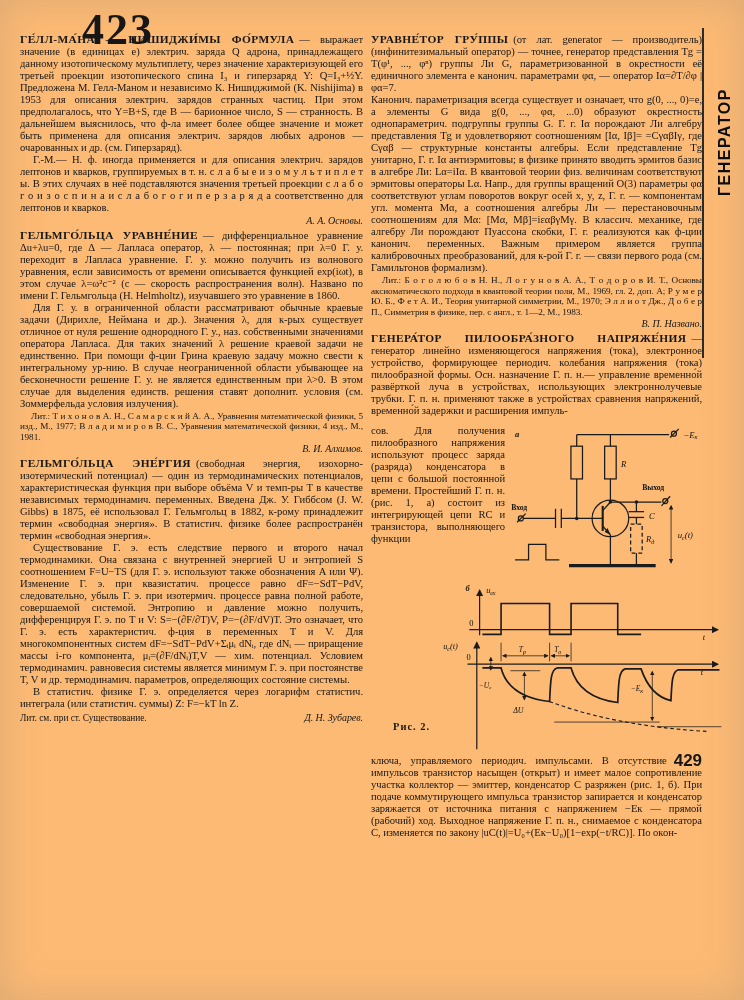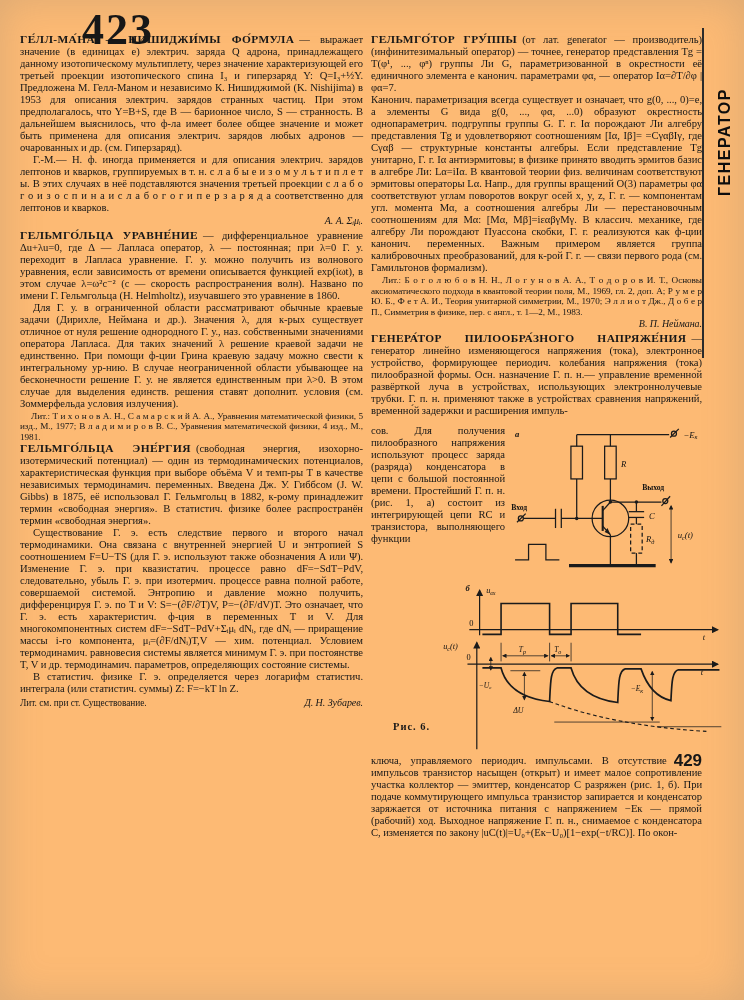--- a/index.html
+++ b/index.html
@@ -54,41 +54,42 @@
 <div class="page">
 
   <div class="pnum-top">423</div>
   <div class="thumb-tab">ГЕНЕРАТОР</div>
   <div class="mrule"></div>
 
   <div class="col col1">
 
     <p class="para start"><b class="hd">ГЕ́ЛЛ-МА́НА — НИШИДЖИ́МЫ ФО́РМУЛА</b><span>— выражает значение (в единицах e) электрич. заряда Q адрона, принадлежащего данному изотопическому мультиплету, через значение характеризующей его третьей проекции изотопического спина I₃ и гиперзаряд Y: Q=I₃+½Y. Предложена М. Гелл-Маном и независимо К. Нишиджимой (K. Nishijima) в 1953 для описания электрич. зарядов странных частиц. При этом предполагалось, что Y=B+S, где B — барионное число, S — странность. В дальнейшем выяснилось, что ф-ла имеет более общее значение и может быть применена для описания электрич. зарядов любых адронов — очарованных и др. (см. Гиперзаряд).</span></p>
     <p class="para">Г.-М.— Н. ф. иногда применяется и для описания электрич. зарядов лептонов и кварков, группируемых в т. н. с л а б ы е   и з о м у л ь т и п л е т ы. В этих случаях в неё подставляются значения третьей проекции с л а б о г о   и з о с п и н а   и   с л а б о г о   г и п е р з а р я д а  соответственно для лептонов и кварков.</p>
-    <div class="sig">А. А. Σᵢμᵢ.</div>
+    <div class="sig">А. А. Основы.</div>
 
     <p class="para start"><b class="hd">ГЕЛЬМГО́ЛЬЦА УРАВНЕ́НИЕ</b><span>— дифференциальное уравнение Δu+λu=0, где Δ — Лапласа оператор, λ — постоянная; при λ=0 Г. у. переходит в Лапласа уравнение. Г. у. можно получить из волнового уравнения, если зависимость от времени описывается функцией exp(iωt), в этом случае λ=ω²c⁻² (c — скорость распространения волн). Названо по имени Г. Гельмгольца (H. Helmholtz), изучавшего это уравнение в 1860.</span></p>
     <p class="para">Для Г. у. в ограниченной области рассматривают обычные краевые задачи (Дирихле, Неймана и др.). Значения λ, для к-рых существует отличное от нуля решение однородного Г. у., наз. собственными значениями оператора Лапласа. Для таких значений λ решение краевой задачи не единственно. При помощи ф-ции Грина краевую задачу можно свести к интегральному ур-нию. В случае неограниченной области убывающее на бесконечности решение Г. у. не является единственным при λ&gt;0. В этом случае для выделения единств. решения ставят дополнит. условия (см. Зоммерфельда условия излучения).</p>
     <p class="lit">Лит.: Т и х о н о в  А. Н.,  С а м а р с к и й  А. А., Уравнения математической физики, 5 изд., М., 1977; В л а д и м и р о в  В. С., Уравнения математической физики, 4 изд., М., 1981.</p>
+    <div class="sig">В. И. Алхимов.</div>
 
     <p class="para start"><b class="hd">ГЕЛЬМГО́ЛЬЦА ЭНЕ́РГИЯ</b><span>(свободная энергия, изохорно-изотермический потенциал) — один из термодинамических потенциалов, характеристическая функция при выборе объёма V и темп-ры T в качестве независимых термодинамич. переменных. Введена Дж. У. Гиббсом (J. W. Gibbs) в 1875, её использовал Г. Гельмгольц в 1882, к-рому принадлежит термин «свободная энергия». В статистич. физике более распространён термин «свободная энергия».</span></p>
     <p class="para">Существование Г. э. есть следствие первого и второго начал термодинамики. Она связана с внутренней энергией U и энтропией S соотношением F=U−TS (для Г. э. используют также обозначения A или Ψ). Изменение Г. э. при квазистатич. процессе равно dF=−SdT−PdV, следовательно, убыль Г. э. при изотермич. процессе равна полной работе, совершаемой системой. Энтропию и давление можно получить, дифференцируя Г. э. по T и V: S=−(∂F/∂T)V, P=−(∂F/dV)T. Это означает, что Г. э. есть характеристич. ф-ция в переменных T и V. Для многокомпонентных систем dF=−SdT−PdV+Σᵢμᵢ dNᵢ, где dNᵢ — приращение массы i-го компонента, μᵢ=(∂F/dNᵢ)T,V — хим. потенциал. Условием термодинамич. равновесия системы является минимум Г. э. при постоянстве T, V и др. термодинамич. параметров, определяющих состояние системы.</p>
     <p class="para">В статистич. физике Г. э. определяется через логарифм статистич. интеграла (или статистич. суммы) Z: F=−kT ln Z.</p>
     <div class="litrow">
       <span class="litleft">Лит. см. при ст. Существование.</span>
       <span class="sig" style="margin:0">Д. Н. Зубарев.</span>
     </div>
   </div>
 
   <div class="col col2">
 
-    <p class="para start"><b class="hd">ГЕЛЬМГО́ТОР ГРУ́ППЫ</b><span>(от лат. generator — производитель) (инфинитезимальный оператор) — точнее, генератор представления Tg = T(φ¹, ..., φⁿ) группы Ли G, параметризованной в окрестности её единичного элемента e канонич. параметрами φα, — оператор Iα=∂T/∂φ |φα=7.</span></p>
+    <p class="para start"><b class="hd">УРАВНЕ́ТОР ГРУ́ППЫ</b><span>(от лат. generator — производитель) (инфинитезимальный оператор) — точнее, генератор представления Tg = T(φ¹, ..., φⁿ) группы Ли G, параметризованной в окрестности её единичного элемента e канонич. параметрами φα, — оператор Iα=∂T/∂φ |φα=7.</span></p>
     <p class="para start">Канонич. параметризация всегда существует и означает, что g(0, ..., 0)=e, а элементы G вида g(0, ..., φα, ...0) образуют окрестность однопараметрич. подгруппы группы G. Г. г. Iα порождают Ли алгебру представления Tg и удовлетворяют соотношениям [Iα, Iβ]= =CγαβIγ, где Cγαβ — структурные константы алгебры. Если представление Tg унитарно, Г. г. Iα антиэрмитовы; в физике принято вводить эрмитов базис в алгебре Ли: Lα=iIα. В квантовой теории физ. величинам соответствуют эрмитовы операторы Lα. Напр., для группы вращений O(3) параметры φα соответствуют углам поворотов вокруг осей x, y, z, Г. г. — компонентам угл. момента Mα, а соотношения алгебры Ли — перестановочным соотношениям для Mα: [Mα, Mβ]=iεαβγMγ. В классич. механике, где алгебру Ли порождают Пуассона скобки, Г. г. реализуются как ф-ции канонич. переменных. Важным примером является группа калибровочных преобразований, для к-рой Г. г. — связи первого рода (см. Гамильтонов формализм).</p>
     <p class="lit">Лит.: Б о г о л ю б о в  Н. Н.,  Л о г у н о в  А. А.,  Т о д о р о в  И. Т., Основы аксиоматического подхода в квантовой теории поля, М., 1969, гл. 2, доп. А; Р у м е р  Ю. Б., Ф е т  А. И., Теория унитарной симметрии, М., 1970; Э л л и о т  Дж., Д о б е р  П., Симметрия в физике, пер. с англ., т. 1—2, М., 1983.</p>
-    <div class="sig">В. П. Неймана.</div>
+    <div class="sig">В. П. Названо.</div>
 
     <p class="para start"><b class="hd">ГЕНЕРА́ТОР ПИЛООБРА́ЗНОГО НАПРЯЖЕ́НИЯ</b><span>— генератор линейно изменяющегося напряжения (тока), электронное устройство, формирующее периодич. колебания напряжения (тока) пилообразной формы. Осн. назначение Г. п. н.— управление временно́й развёрткой луча в устройствах, использующих электроннолучевые трубки. Г. п. н. применяют также в устройствах сравнения напряжений, временно́й задержки и расширения импуль-</span></p>
 
     <div class="gpn-row">
       <div class="narrow">сов. Для получения пилообразного напряжения используют процесс заряда (разряда) конденсатора в цепи с большой постоянной времени. Простейший Г. п. н. (рис. 1, а) состоит из интегрирующей цепи RC и транзистора, выполняющего функции</div>
 
       <svg class="fig-a" width="232" height="156" viewBox="0 0 232 162">
         <defs>
           <marker id="ahc" viewBox="0 0 10 10" refX="8" refY="5" markerWidth="6" markerHeight="6" orient="auto-start-reverse">
             <path d="M0,0L10,5L0,10z" fill="#1b1b1b"></path>
@@ -191,21 +192,21 @@
 
         <line class="thin" x1="74" y1="94" x2="106" y2="94"></line>
         <line class="thin" x1="89" y1="96" x2="89" y2="125" marker-start="url(#ahw)" marker-end="url(#ahw)"></line>
         <text class="svt it" x="77" y="139" style="font-size:8.5px">ΔU</text>
 
         <line class="thin" x1="121" y1="149" x2="234" y2="149"></line>
         <line class="thin" x1="231" y1="154" x2="300" y2="154"></line>
         <line class="thin" x1="226" y1="95" x2="226" y2="147" marker-start="url(#ahw)" marker-end="url(#ahw)"></line>
         <text class="svt it" x="203" y="116" style="font-size:8px"><tspan>−E</tspan><tspan class="sub" dy="2">к</tspan></text>
       </svg>
-      <div class="caption">Рис. 6.</div>
+      <div class="caption">Рис. 2.</div>
     </div>
 
     <p class="para start">
       <span class="pageref">429</span><span>ключа, управляемого периодич. импульсами. В отсутствие импульсов транзистор насыщен (открыт) и имеет малое сопротивление участка коллектор — эмиттер, конденсатор C разряжен (рис. 1, б). При подаче коммутирующего импульса транзистор запирается и конденсатор заряжается от источника питания с напряжением −Eк — прямой (рабочий) ход. Выходное напряжение Г. п. н., снимаемое с конденсатора C, изменяется по закону |uC(t)|=U₀+(Eк−U₀)[1−exp(−t/RC)]. По окон-</span>
     </p>
   </div>
 
 </div>
 
 </body></html>

